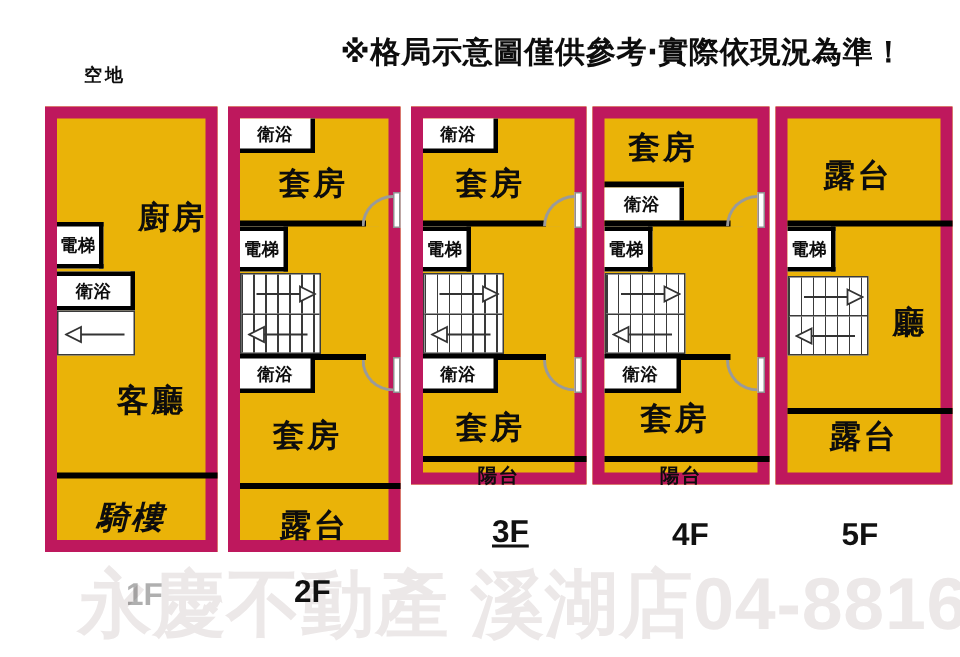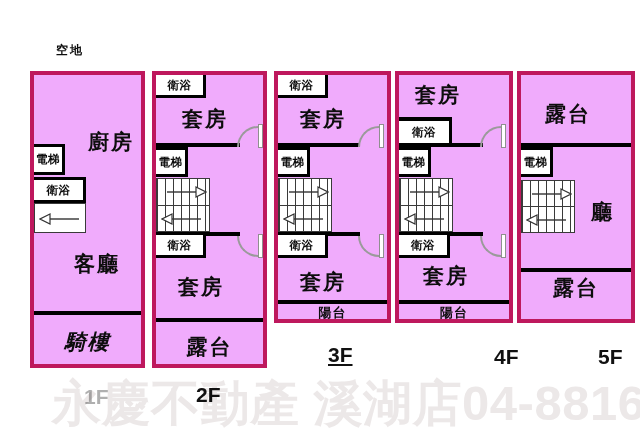--- a/index.html
+++ b/index.html
@@ -3,21 +3,21 @@
 <meta charset="utf-8">
 <style>
   html,body{margin:0;padding:0;background:#fff;}
   #stage{
     position:relative;width:640px;height:438px;background:#ffffff;overflow:hidden;
     font-family:"Liberation Sans","DejaVu Sans",sans-serif;color:#0d0d0d;
   }
   .lbl{position:absolute;font-weight:bold;color:#0d0d0d;white-space:nowrap;line-height:1;}
   .room{font-size:21px;letter-spacing:2px;}
   .center-x{left:50%;transform:translateX(-50%);}
-  .plan{position:absolute;border:4px solid #be185d;background:#f0abfc;box-sizing:border-box;z-index:1;}
+  .plan{position:absolute;border:8px solid #be185d;background:#eab308;box-sizing:border-box;z-index:1;}
   .wall{position:absolute;background:#000;}
   .box{position:absolute;border:3px solid #000;border-left:none;background:#fff;
        display:flex;align-items:center;justify-content:center;
        font-weight:bold;font-size:11.5px;letter-spacing:0.5px;box-sizing:border-box;}
   .box-noborders-tb{border-top:none;border-bottom:none;}
   .stairs{position:absolute;border:1px solid #3a3a3a;box-sizing:border-box;background:#fff;}
   .flight{position:relative;width:100%;box-sizing:border-box;
     background-image:repeating-linear-gradient(to right,#3a3a3a 0,#3a3a3a 1px,transparent 1px,transparent 8px);}
   .flight2{border-top:1px solid #3a3a3a;}
   .arrow{position:absolute;}
@@ -32,20 +32,21 @@
     color:#ece8e8;letter-spacing:0.5px;white-space:nowrap;z-index:0;line-height:1.15;}
   #disclaimer{position:absolute;left:227px;top:25px;font-size:20px;font-weight:bold;
     letter-spacing:0.5px;color:#0d0d0d;white-space:nowrap;z-index:2;line-height:1;}
   #site-label{position:absolute;left:56px;top:44px;font-size:12px;font-weight:bold;letter-spacing:2px;line-height:1;}
 </style>
 </head>
 <body>
 
 <div id="stage">
 
+  <div id="disclaimer">※格局示意圖僅供參考‧實際依現況為準！</div>
   <div id="watermark">永慶不動產 溪湖店04-8816999</div>
   <div id="site-label" class="lbl">空地</div>
 
   <div class="plan" style="left:30px;top:71px;width:115px;height:297px;">
     <div class="lbl room" style="left:54px;top:56px;">廚房</div>
     <div class="box" style="left:0;top:69px;width:31px;height:31px;">
       <span>電梯</span>
     </div>
     <div class="box" style="left:0;top:102px;width:52px;height:26px;">
       <span>衛浴</span>
@@ -191,16 +192,16 @@
       </div>
     </div>
     <div class="lbl room" style="left:70px;top:126px;">廳</div>
     <div class="wall" style="left:0;top:193px;width:110px;height:4px;"></div>
     <div class="lbl room center-x" style="top:202px;">露台</div>
   </div>
 
   <div class="floor-label faint" style="left:84px;top:386px;">1F</div>
   <div class="floor-label" style="left:196px;top:384px;">2F</div>
   <div class="floor-label" style="left:328px;top:344px;text-decoration:underline;">3F</div>
-  <div class="floor-label" style="left:448px;top:346px;margin-left:46px;">4F</div>
-  <div class="floor-label" style="left:561px;top:346px;margin-left:37px;">5F</div>
+  <div class="floor-label" style="left:448px;top:346px;">4F</div>
+  <div class="floor-label" style="left:561px;top:346px;">5F</div>
 
 </div>
 
 </body></html>

